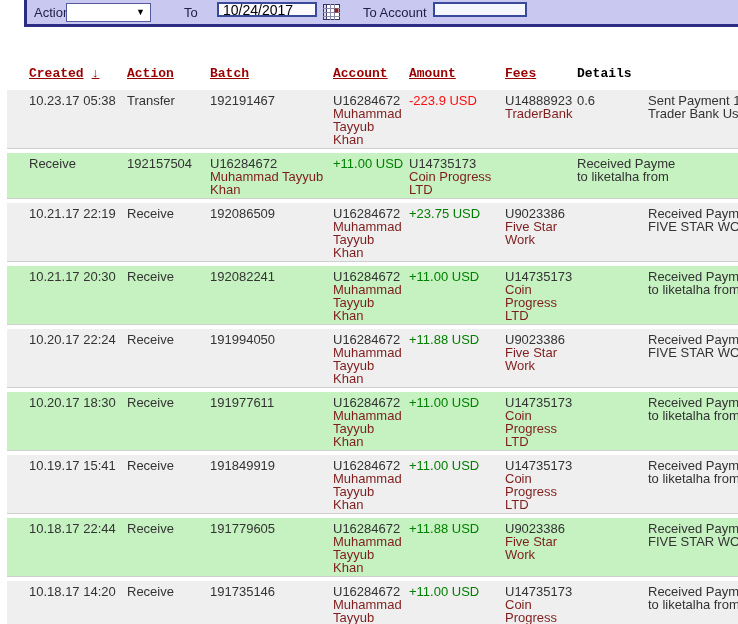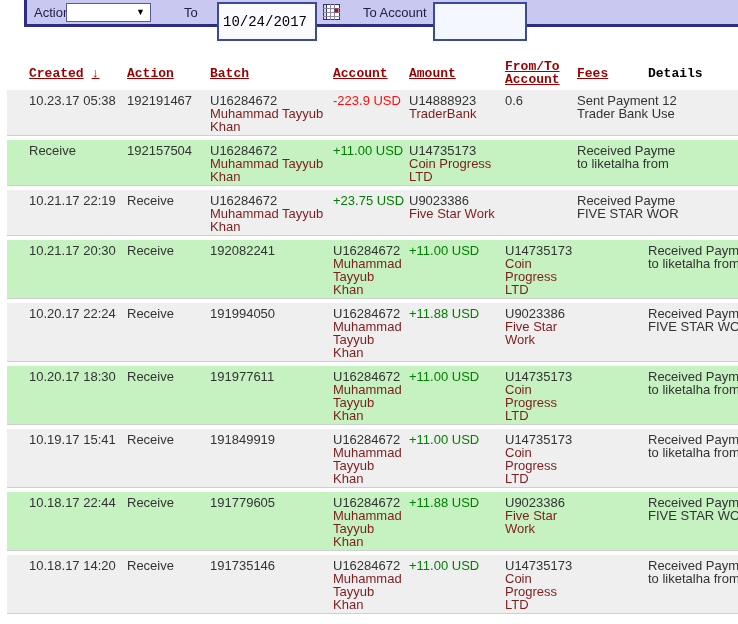--- a/index.html
+++ b/index.html
@@ -23,23 +23,23 @@
   .lbl-to { left:157px; }
   .lbl-toacct { left:336px; }
   .fake-select {
     position:absolute; left:39px; top:3px; width:85px; height:19px;
     background:#ffffff; border:1px solid #555a9e; cursor:default;
   }
   .fake-select .arrow {
     position:absolute; right:5px; top:3px; font-size:9px; color:#000;
   }
   .tb-input {
-    position:absolute; top:2px; height:39px;
+    position:absolute; top:2px; height:15px;
     background:#fbfbff; border:2px solid #3a4a9a;
-    font-family:Liberation Mono, monospace; font-size:14px; color:#000; padding:0 4px;
+    font-family:Liberation Sans, sans-serif; font-size:14px; color:#000; padding:0 4px;
   }
   .inp-date { left:190px; width:100px; }
   .inp-acct { left:406px; width:94px; background:#f4f7ff; }
   .cal-icon { position:absolute; left:296px; top:4px; width:17px; height:16px; cursor:pointer; }
 
   
   .table { position:absolute; top:58px; left:7px; width:925px; }
   .grid {
     display:grid;
     grid-template-columns:98px 83px 123px 76px 96px 72px 71px 300px;
@@ -95,27 +95,27 @@
   </div>
 
   <div class="table">
 
     <div class="grid thead">
       <div class="hc"><a><span>Created</span><span class="sort-arrow">↓</span></a></div>
       <div class="hc"><a>Action</a></div>
       <div class="hc"><a>Batch</a></div>
       <div class="hc"><a>Account</a></div>
       <div class="hc"><a>Amount</a></div>
-      <div class="hc"><a>From/To Account</a></div>
       <div class="hc"><a>Fees</a></div>
       <div class="hc details-h">Details</div>
     </div>
 
     <div class="grid trow bg-gray">
       <div class="c">10.23.17 05:38</div>
+      <div class="c">Transfer</div>
       <div class="c">192191467</div>
       <div class="c">
           <div>U16284672</div>
           <div class="nm">Muhammad Tayyub Khan</div>
         </div>
       <div class="c amount neg">-223.9 USD</div>
       <div class="c">
           <div>U14888923</div>
           <div class="nm">TraderBank</div>
         </div>
@@ -141,20 +141,21 @@
       <div class="c"></div>
       <div class="c details">
           <div>Received Payme</div>
           <div>to liketalha from</div>
         </div>
     </div>
 
     <div class="grid trow bg-gray">
       <div class="c">10.21.17 22:19</div>
       <div class="c">Receive</div>
+      <div class="c">192086509</div>
       <div class="c">
           <div>U16284672</div>
           <div class="nm">Muhammad Tayyub Khan</div>
         </div>
       <div class="c amount pos">+23.75 USD</div>
       <div class="c">
           <div>U9023386</div>
           <div class="nm">Five Star Work</div>
         </div>
       <div class="c"></div>

